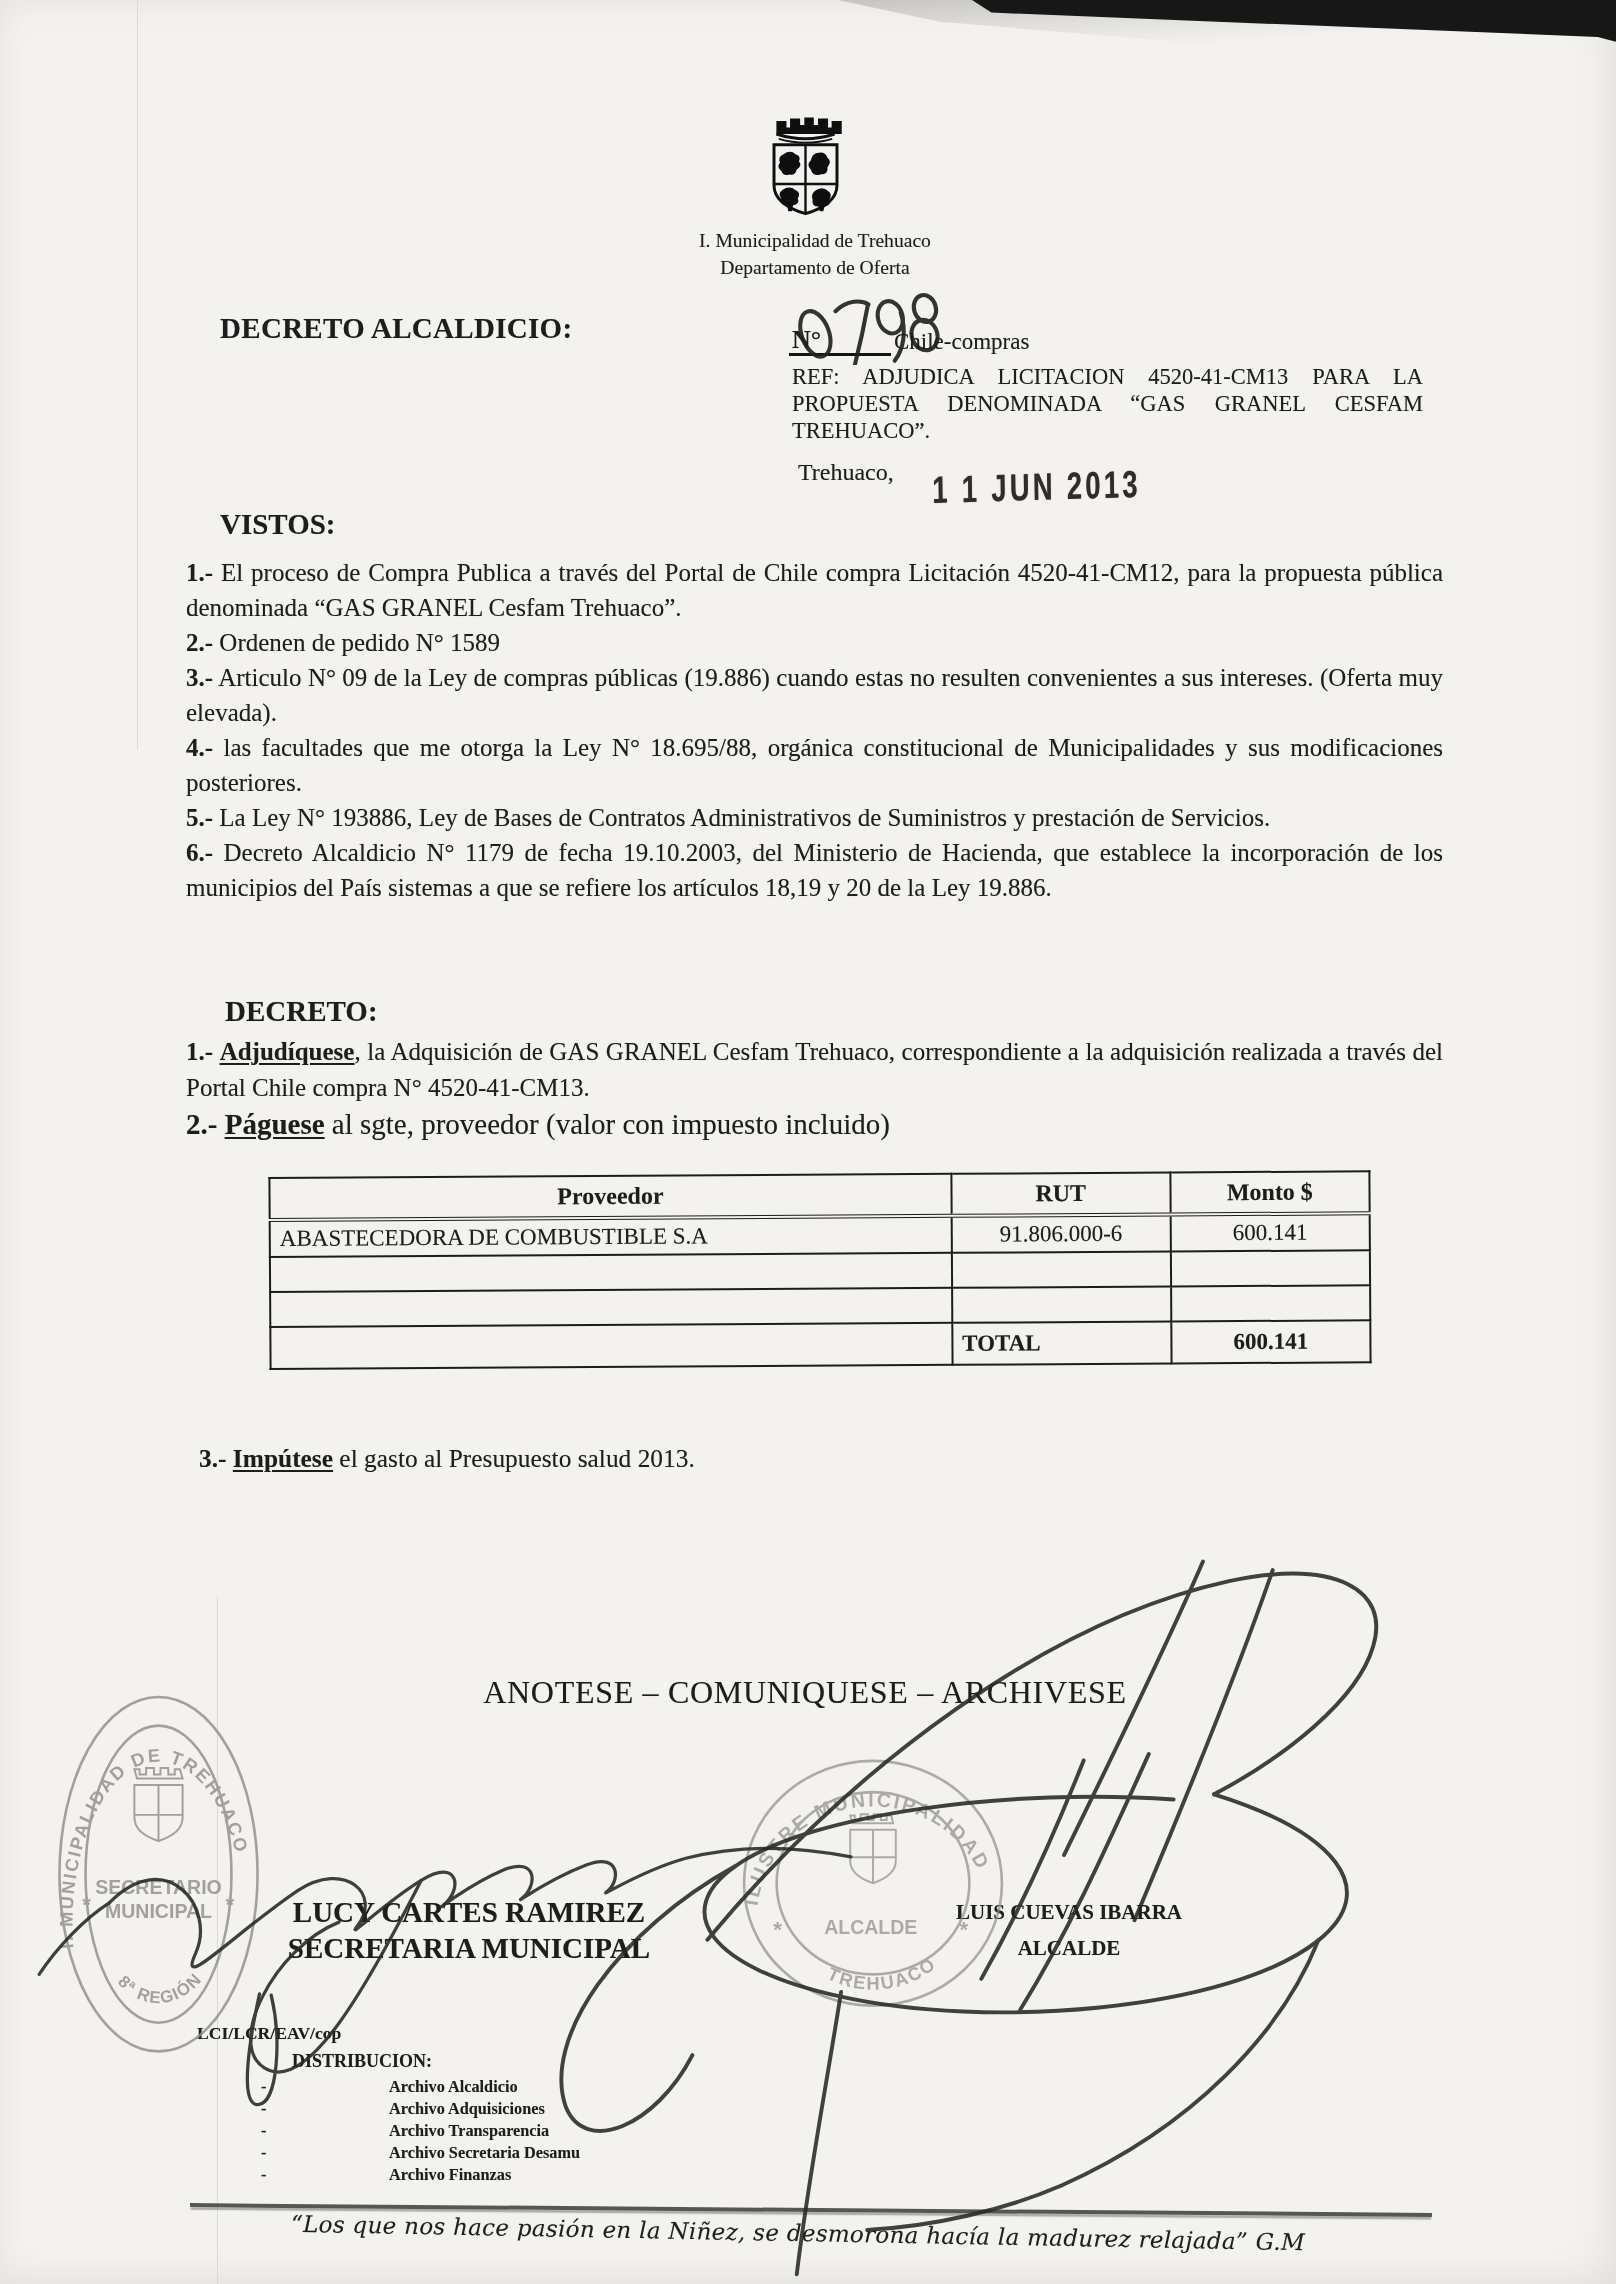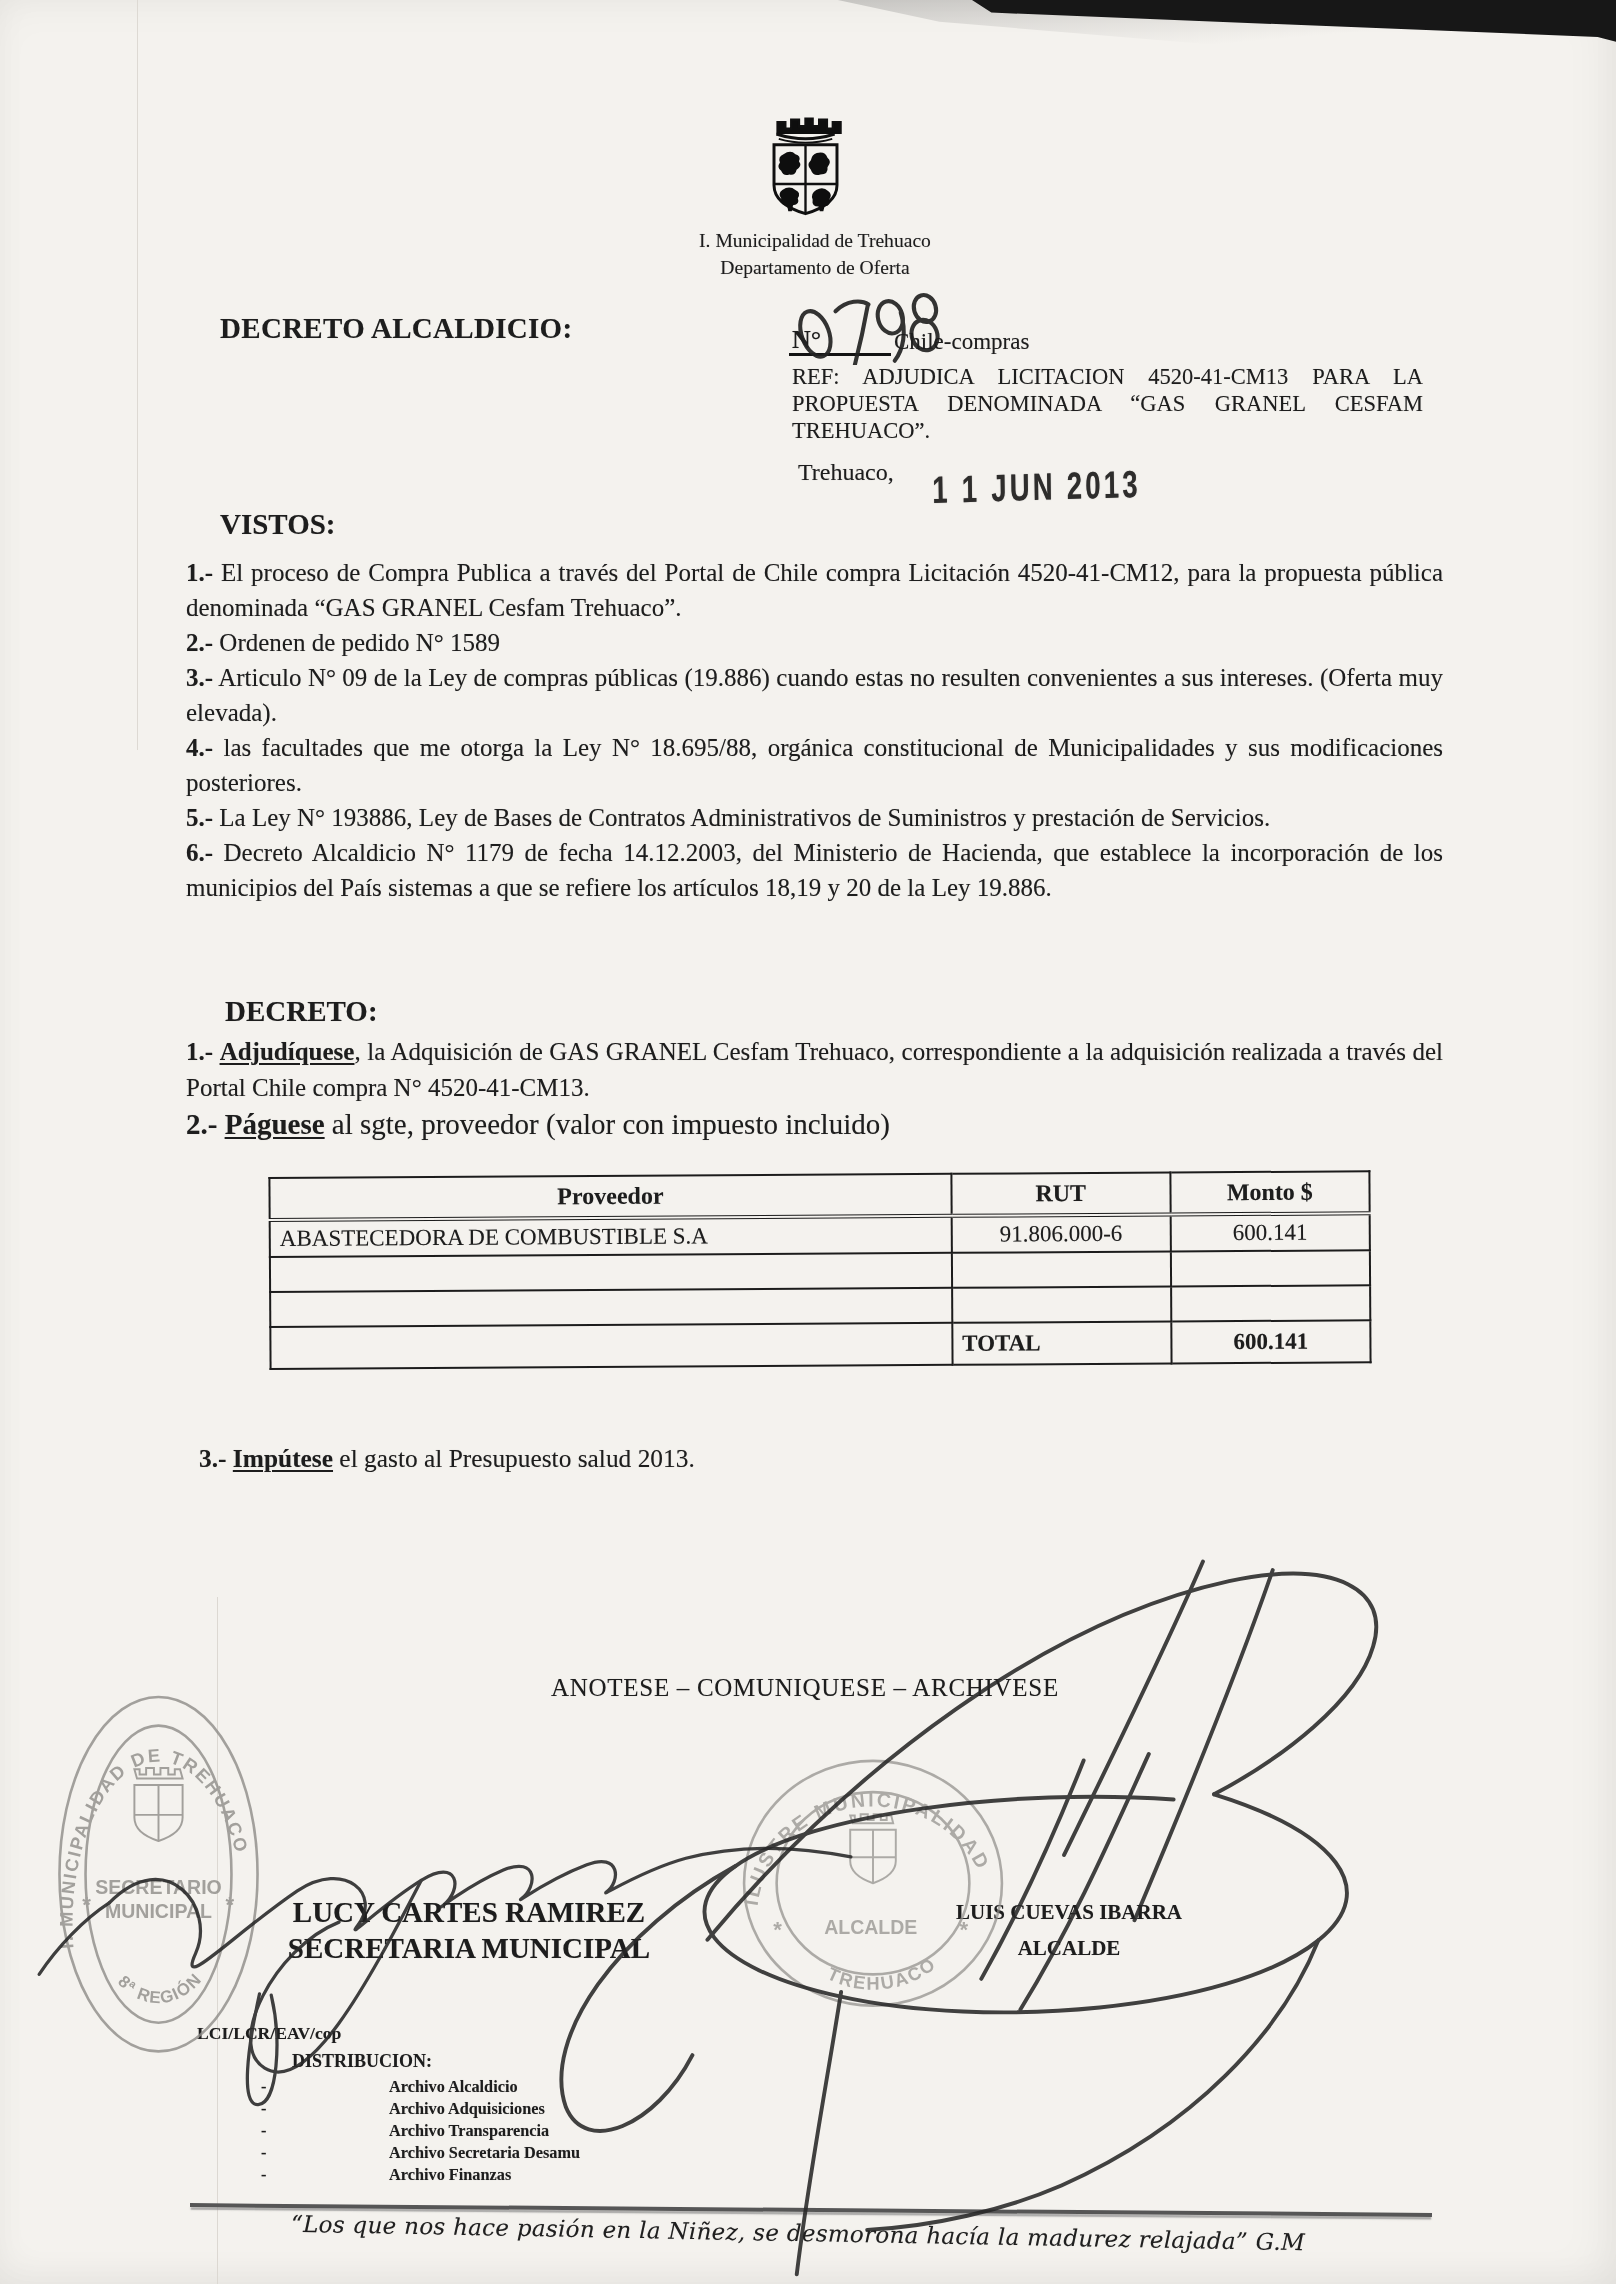--- a/index.html
+++ b/index.html
@@ -52,21 +52,21 @@
 
   table.money{position:absolute;left:269px;top:1177px;width:1102px;border-collapse:collapse;
     transform:rotate(-.35deg);transform-origin:left center;}
   table.money td,table.money th{border:2px solid #1c1c1c;padding:0 9px;font-size:23px;}
   table.money thead th{border-bottom:4.6px double #1c1c1c;font-size:24px;height:39px;}
   td.c{text-align:center;}
   .rowdata{height:37px;}
   .rowempty{height:35px;}
   .rowtotal{height:42px;}
 
-  .closing{left:404px;top:1674px;width:802px;font-size:25px;letter-spacing:0.7px;}
+  .closing{left:404px;top:1674px;width:802px;font-size:32px;letter-spacing:0.7px;}
 
   .name-left{left:254px;top:1894px;width:430px;font-size:29px;line-height:36px;font-weight:bold;z-index:30;}
   .name-right{left:854px;top:1894px;width:430px;font-size:21px;line-height:36px;font-weight:bold;z-index:30;}
 
   .initials{left:197px;top:2023px;font-size:17.6px;font-weight:bold;}
   .disth{left:292px;top:2051px;font-size:18px;font-weight:bold;}
   .dist-item{font-size:16.3px;font-weight:bold;height:22px;}
   .dist-dash{position:absolute;left:261px;width:19.6px;}
   .dist-label{position:absolute;left:389px;width:456px;}
 
@@ -141,21 +141,21 @@
     <div class="abs datestamp">1 1 JUN 2013</div>
 
     <div class="abs vistos-h b">VISTOS:</div>
 
     <div class="abs vistos just">
       <p><span class="inum">1.-</span> <span>El proceso de Compra Publica  a través del Portal de Chile compra Licitación 4520-41-CM12, para la propuesta  pública denominada “GAS GRANEL Cesfam Trehuaco”.</span></p>
       <p><span class="inum">2.-</span> <span>Ordenen de pedido N° 1589</span></p>
       <p><span class="inum">3.-</span> <span>Articulo N° 09 de la Ley de compras públicas (19.886) cuando estas no resulten convenientes a sus intereses. (Oferta muy elevada).</span></p>
       <p><span class="inum">4.-</span> <span>las facultades que me otorga la Ley N° 18.695/88, orgánica constitucional de Municipalidades y sus modificaciones posteriores.</span></p>
       <p><span class="inum">5.-</span> <span>La Ley N° 193886, Ley de Bases de Contratos Administrativos de Suministros y prestación de Servicios.</span></p>
-      <p><span class="inum">6.-</span> <span>Decreto Alcaldicio N° 1179 de fecha 14.12.2003, del Ministerio de Hacienda, que establece la incorporación de los municipios del País sistemas a que se refiere los artículos 18,19 y 20 de la Ley 19.886.</span></p>
+      <p><span class="inum">6.-</span> <span>Decreto Alcaldicio N° 1179 de fecha 19.10.2003, del Ministerio de Hacienda, que establece la incorporación de los municipios del País sistemas a que se refiere los artículos 18,19 y 20 de la Ley 19.886.</span></p>
     </div>
 
     <div class="abs decreto-h b">DECRETO:</div>
 
     <div class="abs ditem1 just">
       <span class="inum">1.-</span>
       <span class="lead">Adjudíquese</span><span>, la Adquisición de GAS GRANEL Cesfam Trehuaco, correspondiente a la adquisición realizada a través del Portal Chile compra N° 4520-41-CM13.</span>
     </div>
     <div class="abs ditem2">
       <span class="inum">2.-</span>

